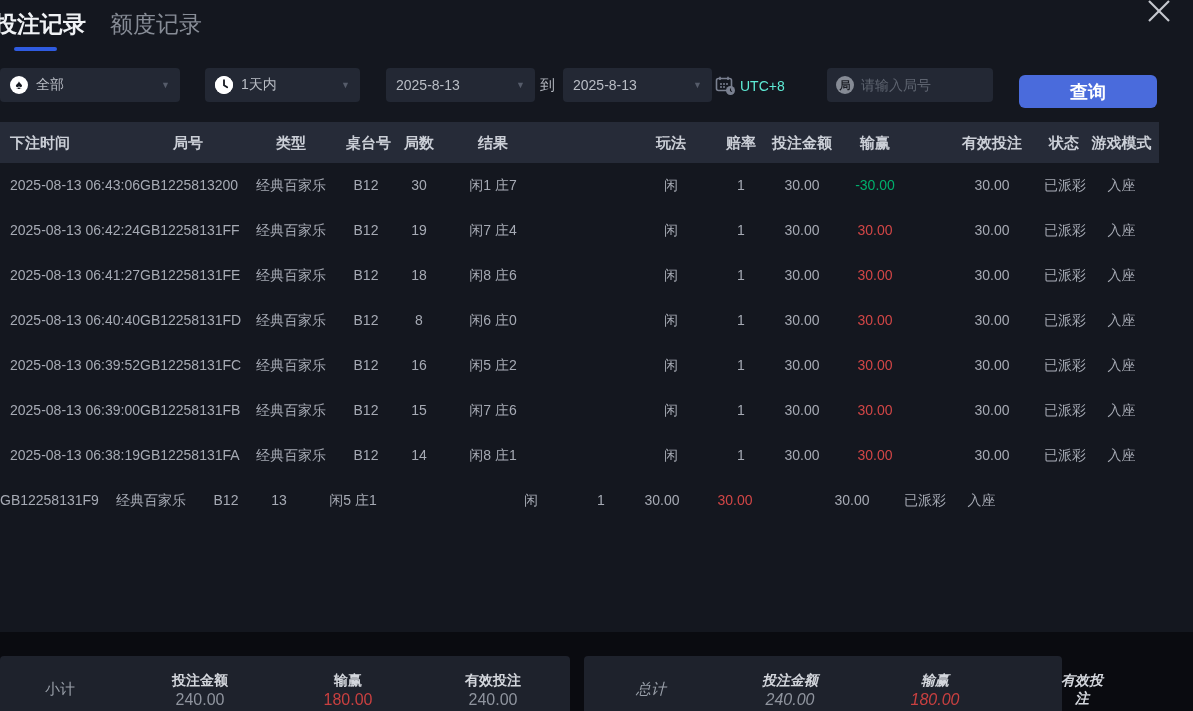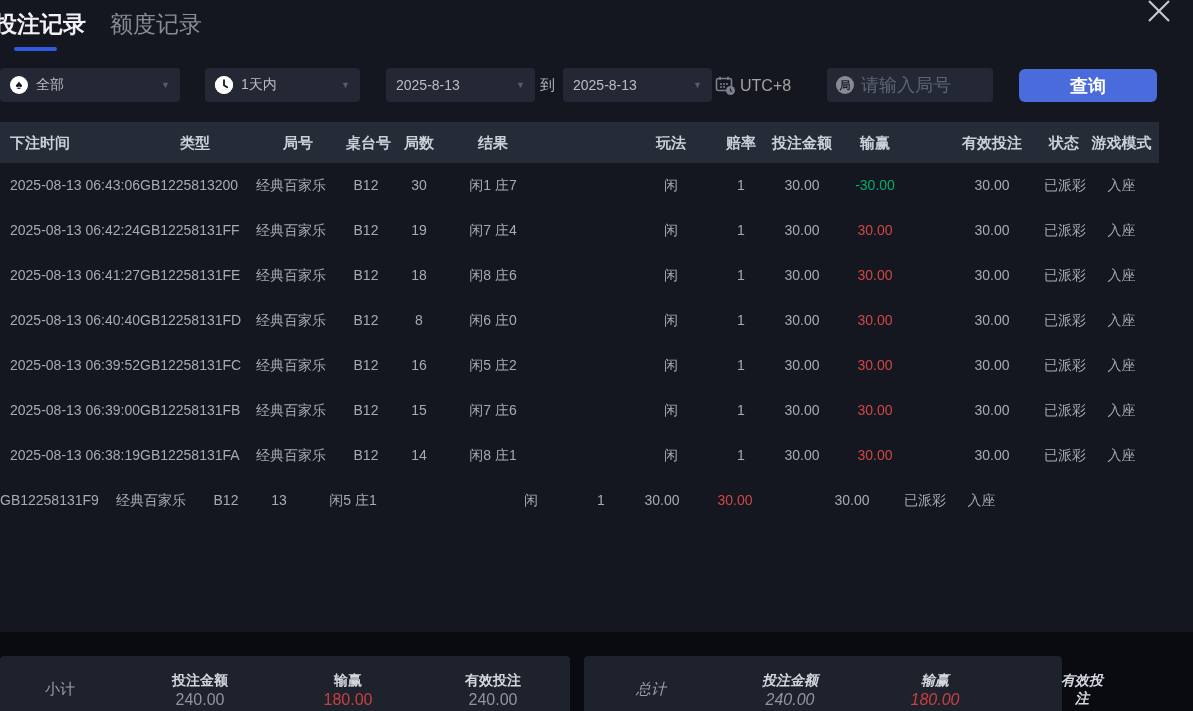--- a/index.html
+++ b/index.html
@@ -18,27 +18,27 @@
   .filters { position:absolute; left:0; top:68px; width:1193px; height:34px; }
   .ctrl { position:absolute; top:0; height:34px; background:#232834; border-radius:4px; display:flex; align-items:center; color:#B9BDC5; font-size:14px; }
   .dd { padding:0 10px; cursor:pointer; }
   .dd .chev { margin-left:auto; font-size:9px; color:#565C6A; }
   .circle-icon { width:18px; height:18px; border-radius:50%; background:#FFFFFF; color:#14171F; font-size:13px; line-height:18px; text-align:center; margin-right:8px; flex:none; }
   .dd-1 { left:0; width:180px; }
   .dd-2 { left:205px; width:155px; }
   .date-1 { left:386px; width:149px; padding:0 10px; cursor:pointer; }
   .date-2 { left:563px; width:149px; padding:0 10px; cursor:pointer; }
   .to-label { position:absolute; left:540px; top:8px; color:#B0B4BC; font-size:15px; }
-  .utc { position:absolute; left:715px; top:7px; display:flex; align-items:center; color:#a3a3a3; font-size:16px; cursor:pointer; }
+  .utc { position:absolute; left:715px; top:7px; display:flex; align-items:center; color:#5eead4; font-size:14px; cursor:pointer; }
   .utc svg { margin-right:4px; }
   .search-box { left:827px; width:166px; padding:0 9px; }
   .search-badge { width:18px; height:18px; border-radius:50%; background:#868B95; color:#1A1D24; font-size:11px; font-weight:bold; line-height:18px; text-align:center; margin-right:7px; flex:none; }
-  .search-box input { background:transparent; border:none; outline:none; color:#eab308; font-size:18px; width:110px; font-family:inherit; }
+  .search-box input { background:transparent; border:none; outline:none; color:#eab308; font-size:14px; width:110px; font-family:inherit; }
   .search-box input::placeholder { color:#5E6470; }
-  .query-btn { position:absolute; left:1019px; top:1px; width:138px; height:33px; background:#4A6BDC; border:none; border-radius:6px; color:#FFFFFF; font-size:18px; font-weight:bold; cursor:pointer; font-family:inherit; }
+  .query-btn { position:absolute; left:1019px; top:7px; width:138px; height:33px; background:#4A6BDC; border:none; border-radius:6px; color:#FFFFFF; font-size:18px; font-weight:bold; cursor:pointer; font-family:inherit; }
 
   
   .thead { position:absolute; left:0; top:122px; width:1159px; height:41px; background:#262B38; display:flex; }
   .tbody { position:absolute; left:0; top:163px; width:979px; }
   .trow { display:flex; height:45px; }
   .cell { flex:none; text-align:center; white-space:nowrap; overflow:visible; font-size:14px; color:#A6AAB4; line-height:45px; }
   .thead .cell { font-size:15px; font-weight:bold; color:#CBCFD7; line-height:41px; }
   .c1 { width:140px; text-align:left; padding-left:10px; }
   .c2 { width:96px; } .c3 { width:110px; } .c4 { width:40px; } .c5 { width:66px; } .c6 { width:82px; }
   .c7 { width:102px; margin-left:86px; } .c8 { width:38px; } .c9 { width:84px; } .c10 { width:62px; }
@@ -130,22 +130,22 @@
     <div class="ctrl search-box">
       <span class="search-badge">局</span>
       <input type="text" placeholder="请输入局号" style="">
     </div>
 
     <button class="query-btn">查询</button>
   </div>
 
   <div class="thead">
       <div class="cell c1">下注时间</div>
+      <div class="cell c2">局号</div>
       <div class="cell c3">类型</div>
-      <div class="cell c2">局号</div>
       <div class="cell c4">桌台号</div>
       <div class="cell c5">局数</div>
       <div class="cell c6">结果</div>
       <div class="cell c7">玩法</div>
       <div class="cell c8">赔率</div>
       <div class="cell c9">投注金额</div>
       <div class="cell c10">输赢</div>
       <div class="cell c11">有效投注</div>
       <div class="cell c12">状态</div>
       <div class="cell c13">游戏模式</div>

